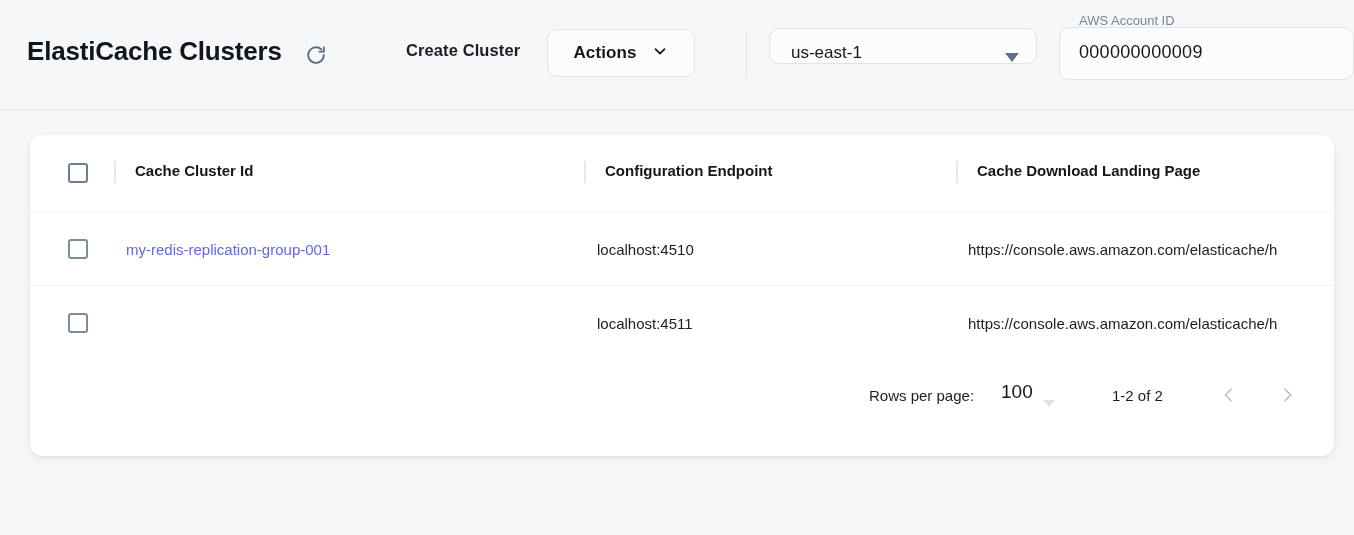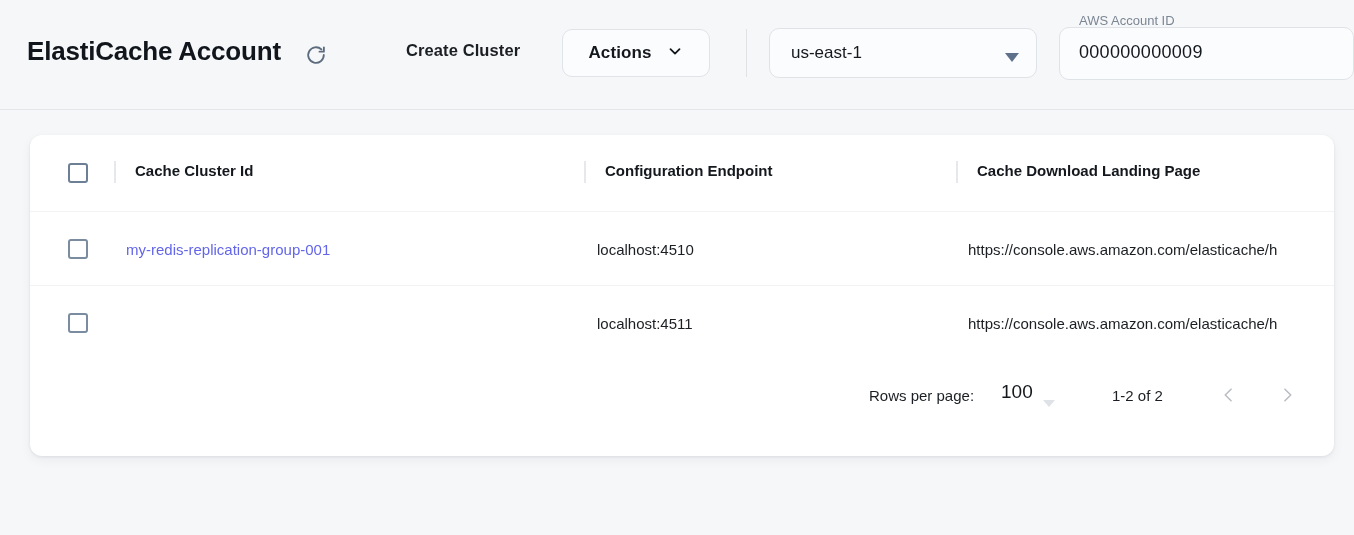--- a/index.html
+++ b/index.html
@@ -62,21 +62,21 @@
     border: none;
     padding: 0;
     cursor: pointer;
     font-family: inherit;
     white-space: nowrap;
     letter-spacing: 0.1px;
   }
 
   .actions-btn {
     position: absolute;
-    left: 562px;
+    left: 547px;
     top: 29px;
     width: 148px;
     height: 48px;
     border: 1px solid #e0e3e8;
     border-radius: 10px;
     background: #fbfcfd;
     display: flex;
     align-items: center;
     justify-content: center;
     gap: 14px;
@@ -97,21 +97,21 @@
     width: 1px;
     height: 48px;
     background: #dfe2e7;
   }
 
   .region-select {
     position: absolute;
     left: 769px;
     top: 28px;
     width: 268px;
-    height: 50px;
+    height: 36px;
     border: 1px solid #dfe3e8;
     border-radius: 10px;
     background: #fbfcfd;
     box-sizing: border-box;
     cursor: pointer;
   }
   .region-select .val {
     position: absolute;
     left: 21px;
     top: 14px;
@@ -302,21 +302,21 @@
     cursor: default;
   }
   .pg-btn.prev { left: 1182px; }
   .pg-btn.next { left: 1240px; }
 </style>
 </head>
 <body>
 
 <div class="topbar">
 
-  <div class="page-title">ElastiCache Account</div>
+  <div class="page-title">ElastiCache Clusters</div>
 
   <button class="refresh-btn">
     <span>
       <svg width="22" height="22" viewBox="0 0 24 24" fill="none" stroke="#5c6b7e" stroke-width="2" stroke-linecap="round" stroke-linejoin="round">
         <path d="M20.5 12a8.5 8.5 0 1 1-2.6-6.1"></path>
         <polyline points="20.6,3.6 20.6,8.4 15.8,8.4"></polyline>
       </svg>
     </span>
   </button>
 

